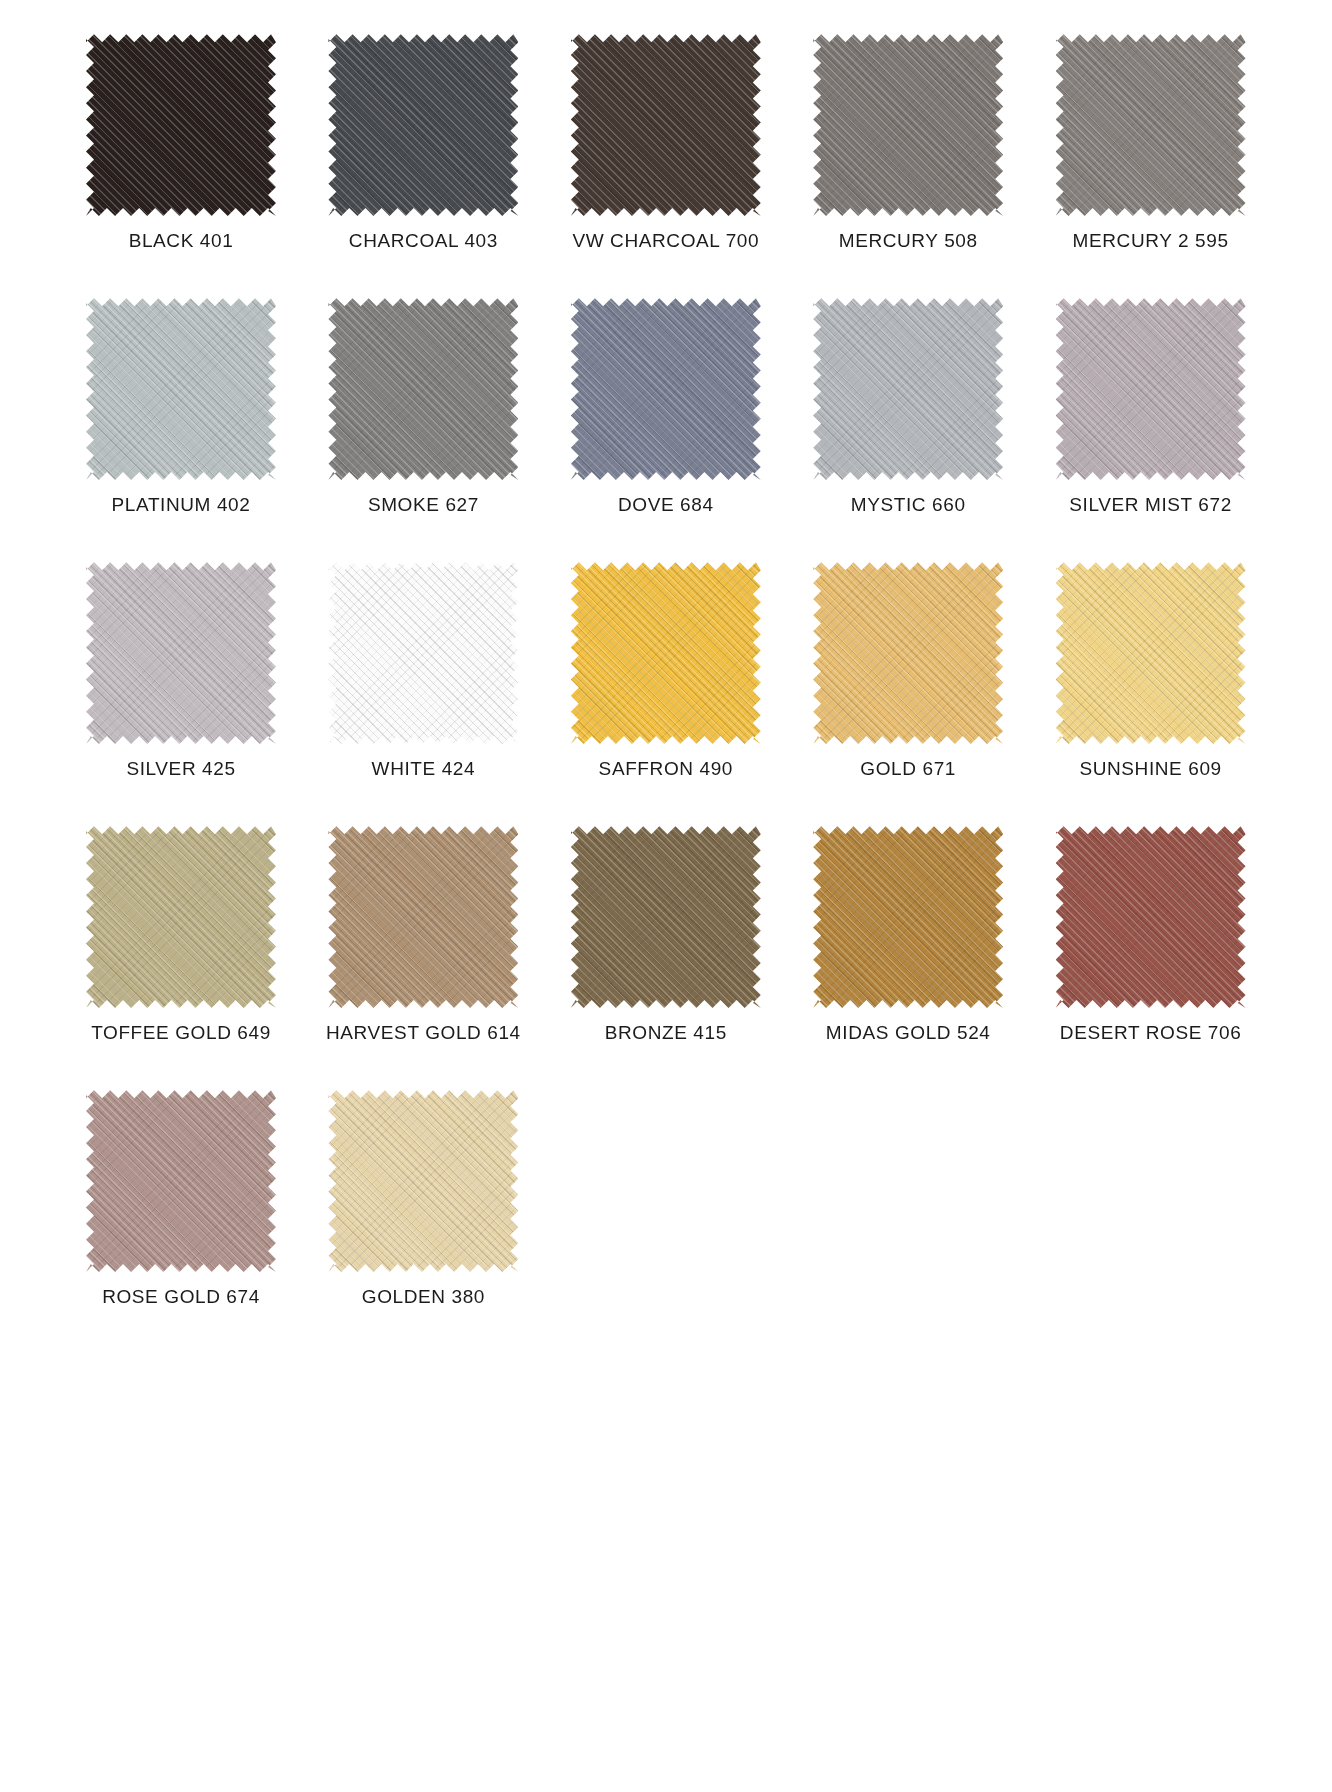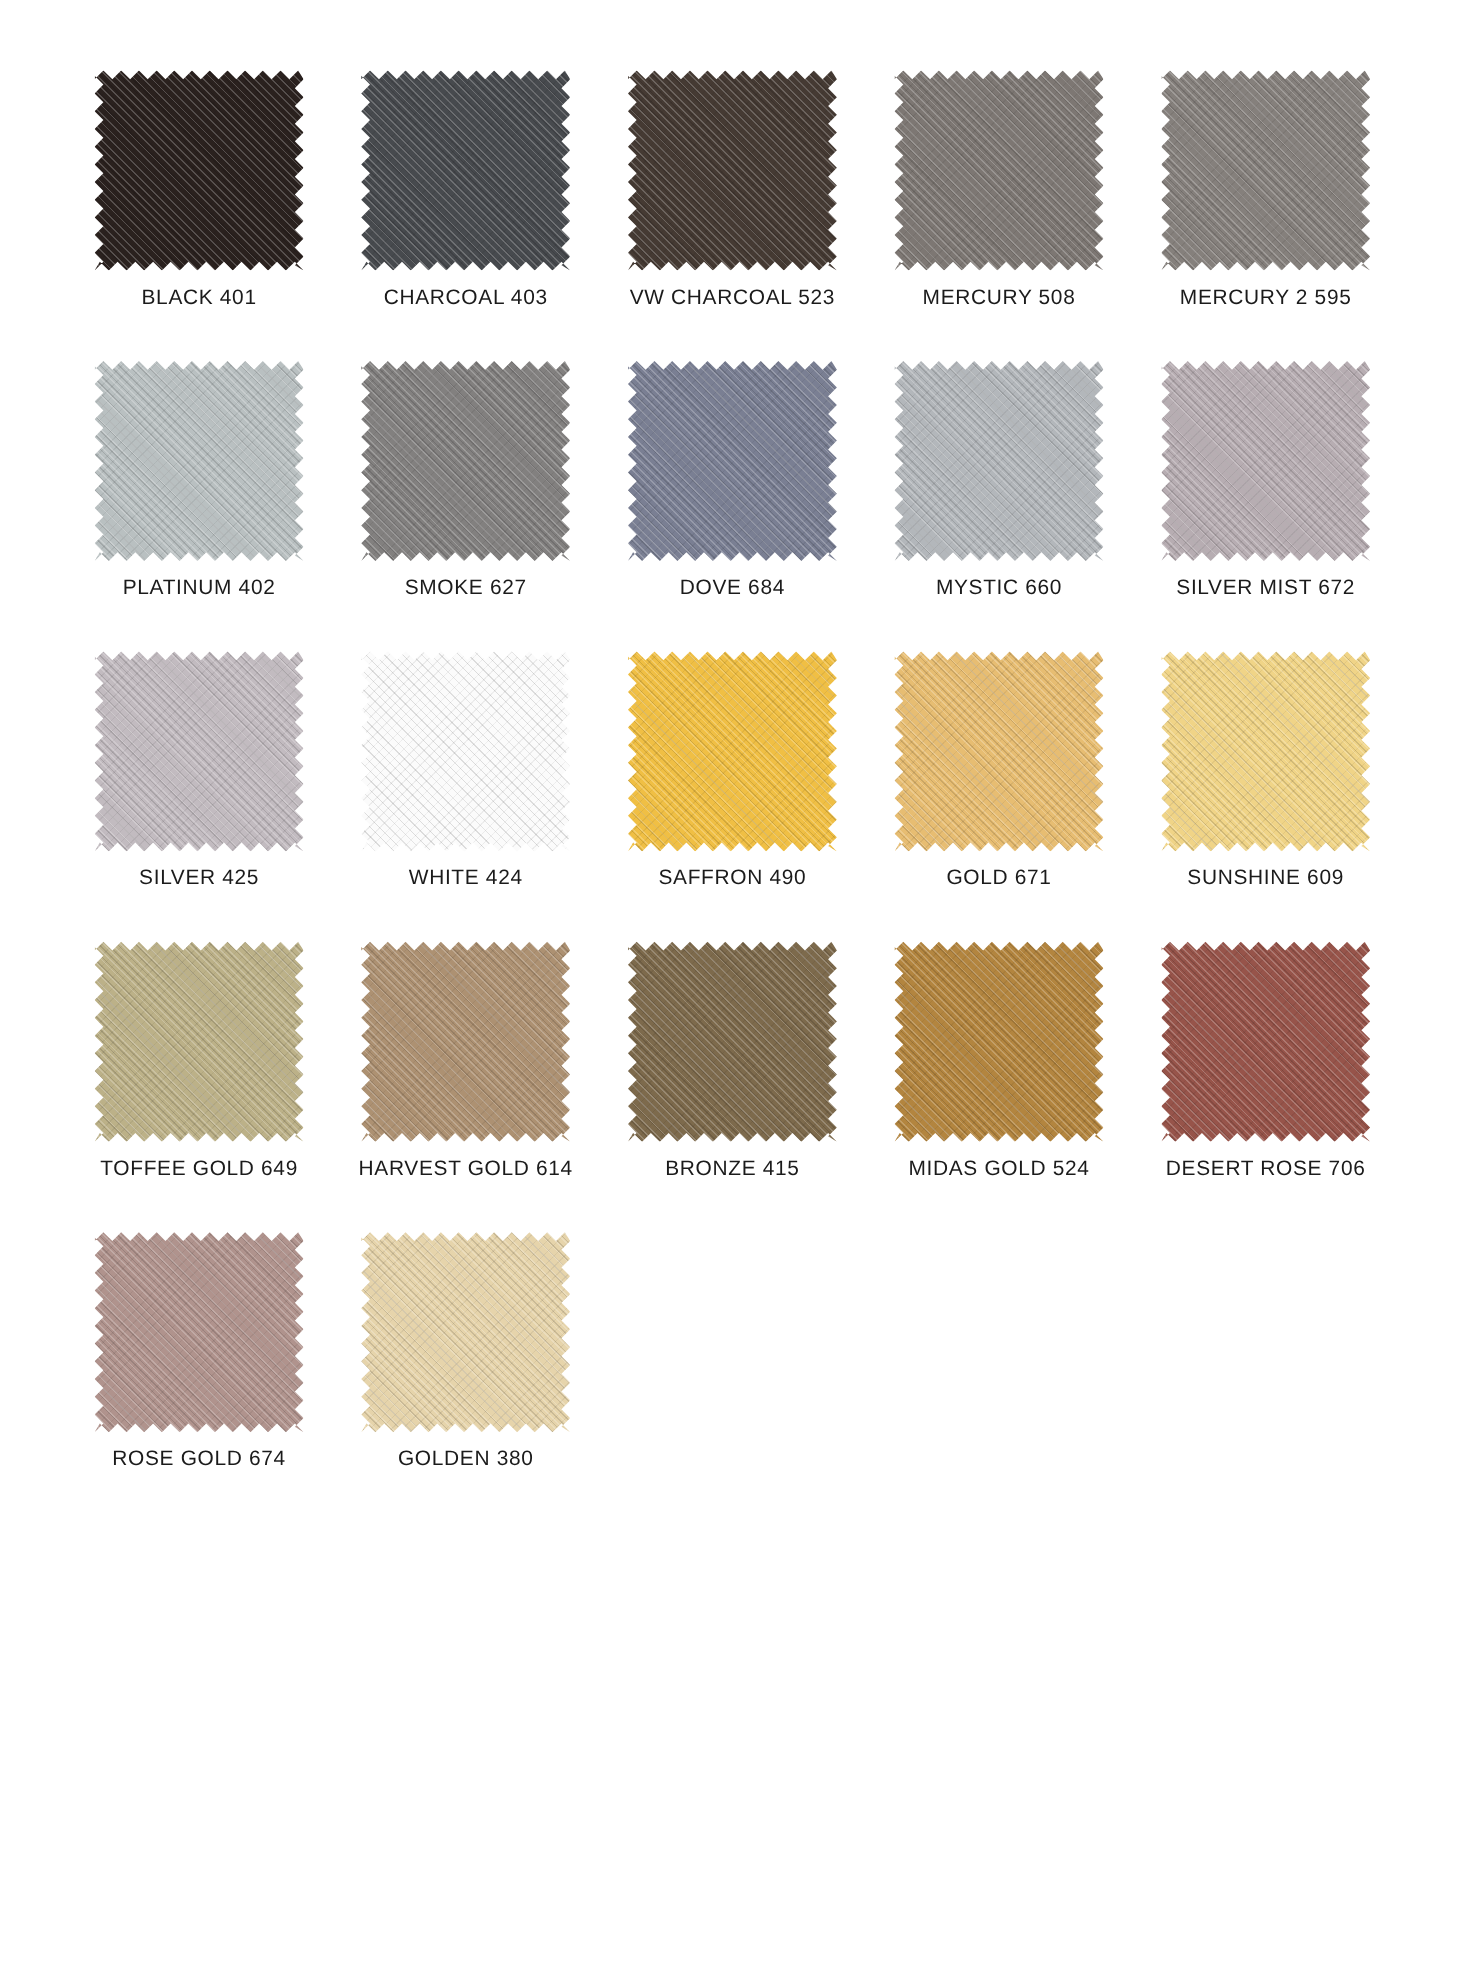--- a/index.html
+++ b/index.html
@@ -27,21 +27,21 @@
     row-gap: 0px;
     width: 1212px;
   }
 
   .swatch-cell {
     width: 242px;
     height: 264px;
     display: flex;
     flex-direction: column;
     align-items: center;
-    justify-content: flex-end;
+    justify-content: flex-start;
     position: relative;
   }
 
   
   .swatch-chip {
     width: 190px;
     height: 190px;
     position: relative;
     margin-top: 8px;
     
@@ -139,21 +139,21 @@
           <div class="weave"></div>
           <div class="weave2"></div>
         </div>
         <div class="swatch-label">CHARCOAL 403</div>
       </div>
       <div class="swatch-cell">
         <div class="swatch-chip" style="background: rgb(69, 58, 51);">
           <div class="weave"></div>
           <div class="weave2"></div>
         </div>
-        <div class="swatch-label">VW CHARCOAL 523</div>
+        <div class="swatch-label">VW CHARCOAL 700</div>
       </div>
       <div class="swatch-cell">
         <div class="swatch-chip" style="background: rgb(125, 119, 115);">
           <div class="weave"></div>
           <div class="weave2"></div>
         </div>
         <div class="swatch-label">MERCURY 508</div>
       </div>
       <div class="swatch-cell">
         <div class="swatch-chip" style="background: rgb(133, 128, 124);">

